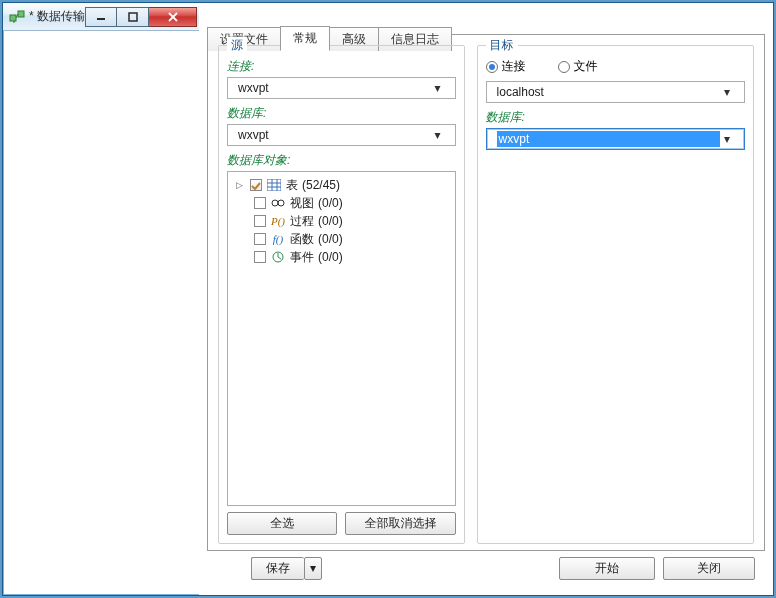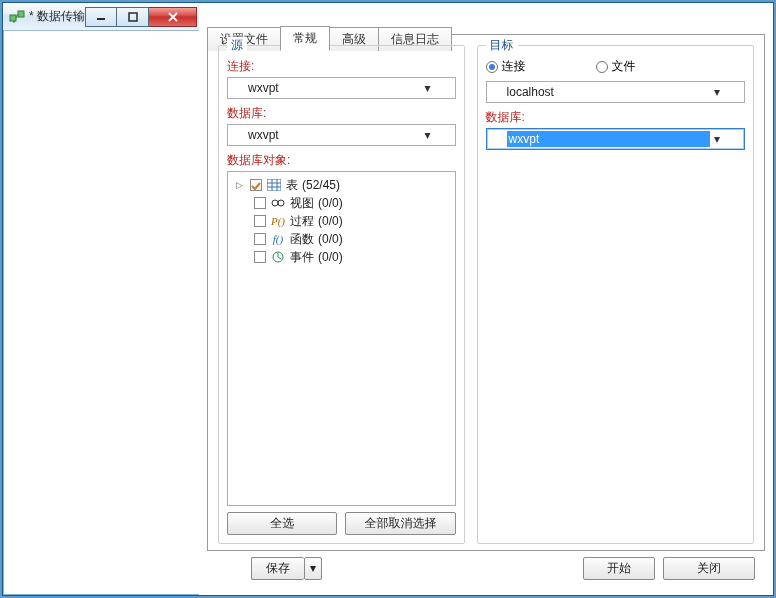--- a/index.html
+++ b/index.html
@@ -20,40 +20,40 @@
   .tabbar { display: flex; align-items: flex-end; height: 22px; position: relative; }
   .tab { padding: 3px 12px; border: 1px solid #9a9a9a; border-bottom: none; background: linear-gradient(#fdfdfd, #eee); color: #333; cursor: pointer; margin-right: -1px; position: relative; top: 17px; }
   .tab.active { background: #fff; border-bottom: 1px solid #fff; z-index: 2; }
   .tabpage { flex: 1; border: 1px solid #9a9a9a; background: #fff; padding: 10px 10px 6px 10px; display: flex; gap: 12px; }
 
   .groupbox { border: 1px solid #cfcfcf; border-radius: 2px; padding: 12px 8px 8px 8px; position: relative; display: flex; flex-direction: column; }
   .groupbox .legend { position: absolute; top: -9px; left: 8px; background: #fff; padding: 0 4px; color: #1b4f8a; }
   .source { flex: 0 0 46%; }
   .target { flex: 1; }
 
-  .label { color: #b91c1c; margin-bottom: 2px; }
-  .combo { border: 1px solid #acacac; height: 22px; background: #fff; display: flex; align-items: center; padding: 0 20px; margin-bottom: 6px; }
+  .label { color: #15803d; margin-bottom: 2px; font-style: italic; }
+  .combo { border: 1px solid #acacac; height: 22px; background: #fff; display: flex; align-items: center; padding: 0 10px; margin-bottom: 6px; }
   .combo .combo-text { flex: 1; color: #222; }
   .combo .chev { width: 14px; text-align: center; color: #333; }
   .combo.active { border-color: #2f7fd1; box-shadow: 0 0 0 1px #a8cdf0 inset; }
   .combo.active .combo-text { background: #3399ff; color: #fff; padding: 1px 2px; }
 
   .tree { flex: 1; border: 1px solid #acacac; background: #fff; padding: 4px 4px; overflow: auto; }
   .tree-row { display: flex; align-items: center; height: 18px; gap: 4px; padding-left: 4px; }
   .tree-row.child { padding-left: 22px; }
   .expander { width: 10px; color: #666; font-size: 9px; user-select: none; }
   .chk { width: 12px; height: 12px; border: 1px solid #8a8a8a; background: #fff; display: inline-block; }
   .ticon { width: 16px; height: 14px; display: flex; align-items: center; justify-content: center; }
   .tree-row .txt { color: #222; }
 
   .btn-row { display: flex; gap: 8px; margin-top: 6px; }
   .btn { height: 23px; border: 1px solid #8a8a8a; background: linear-gradient(#fdfdfd, #e6e6e6); border-radius: 2px; padding: 8px 10px; display: inline-flex; align-items: center; justify-content: center; cursor: pointer; color: #222; }
   .btn.half { flex: 1; }
 
-  .radios { display: flex; gap: 70px; margin-bottom: 6px; }
+  .radios { display: flex; gap: 32px; margin-bottom: 6px; }
   .radio { display: flex; align-items: center; gap: 4px; cursor: pointer; }
   .radio .dot { width: 12px; height: 12px; border: 1px solid #707070; border-radius: 50%; display: inline-flex; align-items: center; justify-content: center; background: #fff; }
   .radio.checked .dot::after { content: ""; width: 6px; height: 6px; background: #3b7dd8; border-radius: 50%; display: block; }
 
   .footer { height: 36px; padding: 4px 10px 6px 10px; display: flex; align-items: center; }
   .footer .spacer { flex: 1; }
   .split-btn { display: flex; padding-left: 34px; }
   .split-btn .main { border-right: none; padding: 0 14px; }
   .split-btn .drop { width: 18px; border-left: 1px solid #8a8a8a; padding: 0; }
 </style>
@@ -209,18 +209,18 @@
     </div>
 
     <div class="footer">
       <div class="split-btn">
         <div class="btn main">保存</div>
         <div class="btn drop">
             <span>▾</span>
           </div>
       </div>
       <div class="spacer"></div>
-      <div class="btn" style="width:72px;">开始</div>
+      <div class="btn" style="width:96px;">开始</div>
       <div style="width:8px;"></div>
       <div class="btn" style="width:92px;">关闭</div>
     </div>
   </div>
 </div>
 
 </body></html>

